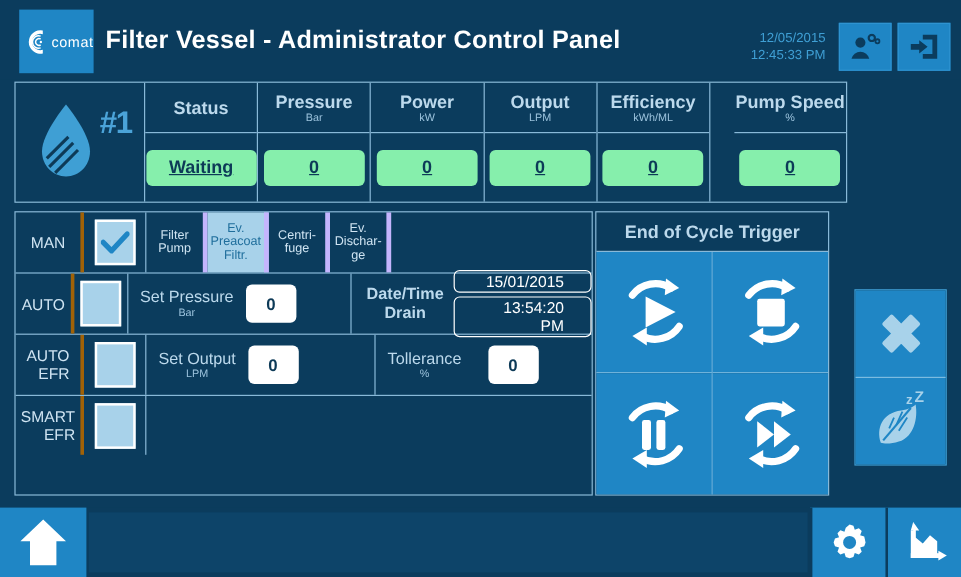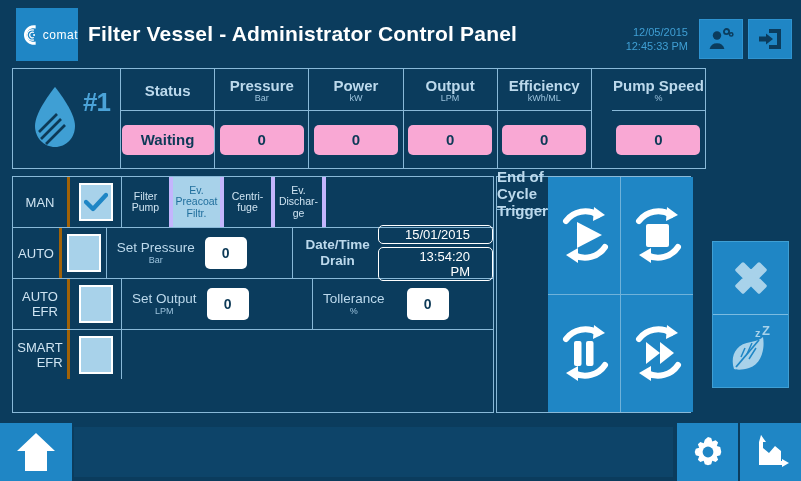--- a/index.html
+++ b/index.html
@@ -69,23 +69,23 @@
   .metric:last-child { border-right: none; padding-left: 20px; }
   .metric-head {
     height: 42px; border-bottom: 1px solid #89b9d8;
     display: flex; flex-direction: column; align-items: center; justify-content: center;
     padding-top: 2px;
   }
   .metric-name { color: #bcd9ec; font-size: 15px; font-weight: bold; line-height: 15px; }
   .metric-unit { color: #9cc3dd; font-size: 9px; line-height: 11px; }
   .metric-body { flex: 1; display: flex; align-items: center; justify-content: center; }
   .value-box {
-    background: #f9a8d4; color: #0d3a57; font-size: 15px; font-weight: bold;
+    background: #86efac; color: #0d3a57; font-size: 15px; font-weight: bold;
     border-radius: 5px; height: 30px; min-width: 84px;
-    display: flex; align-items: center; justify-content: center; padding: 0 8px;
+    display: flex; align-items: center; justify-content: center; padding: 0 8px; text-decoration: underline;
   }
   .value-box.status { min-width: 92px; }
 
   
   .mid { position: absolute; left: 12px; top: 176px; }
   .opmode {
     position: absolute; left: 0; top: 0; width: 482px; height: 237px;
     border: 1px solid #89b9d8;
     display: flex; flex-direction: column;
   }
@@ -141,21 +141,21 @@
   .dt-fields { display: flex; flex-direction: column; gap: 3px; }
   .dt-box {
     border: 1px solid #ffffff; border-radius: 5px; color: #ffffff;
     font-size: 13px; padding: 1px 22px; text-align: right; min-width: 110px;
   }
 
   
   .eoc {
     position: absolute; left: 484px; top: 0; width: 195px; height: 237px;
     border: 1px solid #89b9d8;
-    display: flex; flex-direction: row;
+    display: flex; flex-direction: column;
   }
   .eoc-title {
     height: 33px; border-bottom: 1px solid #89b9d8;
     display: flex; align-items: center; justify-content: center;
     color: #bcd9ec; font-size: 15px; font-weight: bold;
   }
   .eoc-grid { flex: 1; display: grid; grid-template-columns: 1fr 1fr; grid-template-rows: 1fr 1fr; }
   .eoc-btn {
     background: #1f86c5; border-right: 1px solid #6fb2da; border-bottom: 1px solid #6fb2da;
     display: flex; align-items: center; justify-content: center;

